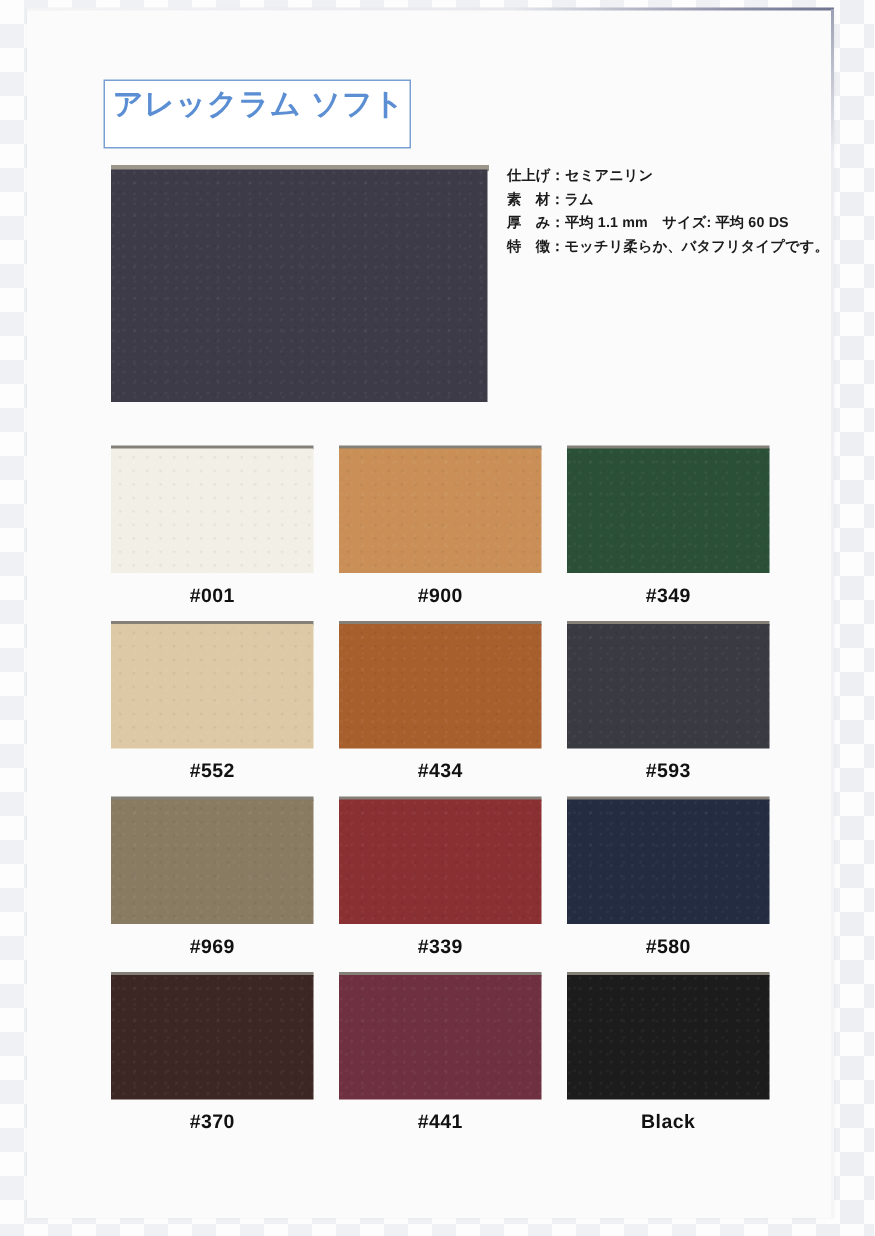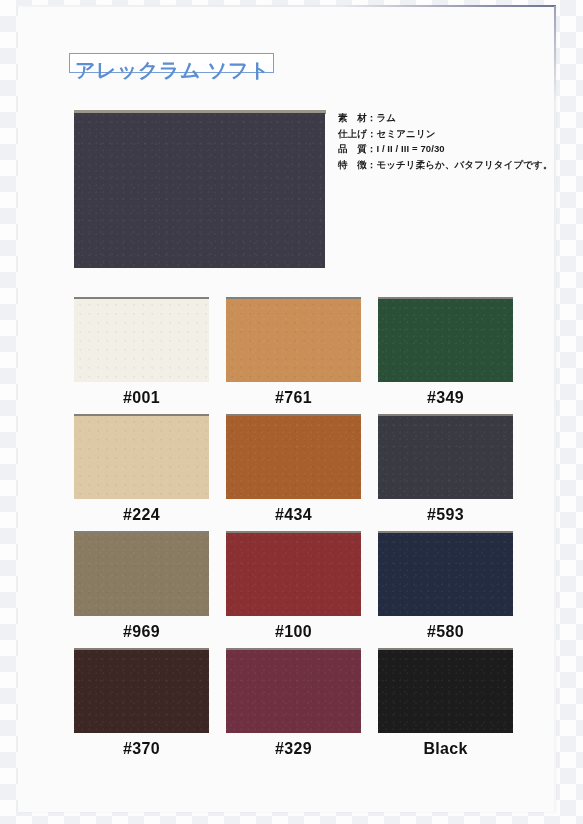--- a/index.html
+++ b/index.html
@@ -62,21 +62,21 @@
     inset: 0;
     z-index: 4;
   }
 
   
   #title-box {
     position: absolute;
     left: 69px;
     top: 53px;
     width: 205px;
-    height: 20px;
+    height: 46px;
     border: 1px solid #7a9fd4;
     background: #ffffff;
     box-sizing: border-box;
   }
   #title-text {
     position: absolute;
     left: 0;
     top: 0;
     width: 205px;
     height: 33px;
@@ -158,21 +158,21 @@
     top: 2px;
     width: 135px;
     height: 83px;
   }
   .cell .chip-label {
     position: absolute;
     left: 0;
     top: 92px;
     width: 135px;
     text-align: center;
-    font-size: 16px;
+    font-size: 13px;
     font-weight: bold;
     color: #111111;
     letter-spacing: 0.3px;
   }
 </style>
 </head>
 <body>
 
 <div id="page">
 
@@ -184,81 +184,81 @@
   <div id="content">
 
     <div id="title-box">
       <div id="title-text">アレックラム ソフト</div>
     </div>
 
     <div id="hero-shadow"></div>
     <div id="hero-swatch" class="grain"></div>
 
     <div id="spec-block">
+      <div class="spec-line">仕上げ：セミアニリン</div>
       <div class="spec-line">素　材：ラム</div>
-      <div class="spec-line">仕上げ：セミアニリン</div>
-      <div class="spec-line">品　質：I / II / III = 70/30</div>
+      <div class="spec-line">厚　み：平均 1.1 mm　サイズ: 平均 60 DS</div>
       <div class="spec-line">特　徴：モッチリ柔らか、バタフリタイプです。</div>
     </div>
 
     <div id="grid">
         <div class="cell" style="left: 74px; top: 297px;">
           <div class="chip-shadow"></div>
           <div class="chip grain" style="background-color: rgb(242, 240, 230);"></div>
           <div class="chip-label">#001</div>
         </div>
         <div class="cell" style="left: 226px; top: 297px;">
           <div class="chip-shadow"></div>
           <div class="chip grain" style="background-color: rgb(201, 143, 87);"></div>
-          <div class="chip-label">#761</div>
+          <div class="chip-label">#900</div>
         </div>
         <div class="cell" style="left: 378px; top: 297px;">
           <div class="chip-shadow"></div>
           <div class="chip grain" style="background-color: rgb(43, 80, 56);"></div>
           <div class="chip-label">#349</div>
         </div>
         <div class="cell" style="left: 74px; top: 414px;">
           <div class="chip-shadow"></div>
           <div class="chip grain" style="background-color: rgb(221, 201, 166);"></div>
-          <div class="chip-label">#224</div>
+          <div class="chip-label">#552</div>
         </div>
         <div class="cell" style="left: 226px; top: 414px;">
           <div class="chip-shadow"></div>
           <div class="chip grain" style="background-color: rgb(168, 95, 46);"></div>
           <div class="chip-label">#434</div>
         </div>
         <div class="cell" style="left: 378px; top: 414px;">
           <div class="chip-shadow"></div>
           <div class="chip grain" style="background-color: rgb(57, 58, 66);"></div>
           <div class="chip-label">#593</div>
         </div>
         <div class="cell" style="left: 74px; top: 531px;">
           <div class="chip-shadow"></div>
           <div class="chip grain" style="background-color: rgb(137, 122, 98);"></div>
           <div class="chip-label">#969</div>
         </div>
         <div class="cell" style="left: 226px; top: 531px;">
           <div class="chip-shadow"></div>
           <div class="chip grain" style="background-color: rgb(138, 47, 50);"></div>
-          <div class="chip-label">#100</div>
+          <div class="chip-label">#339</div>
         </div>
         <div class="cell" style="left: 378px; top: 531px;">
           <div class="chip-shadow"></div>
           <div class="chip grain" style="background-color: rgb(36, 44, 66);"></div>
           <div class="chip-label">#580</div>
         </div>
         <div class="cell" style="left: 74px; top: 648px;">
           <div class="chip-shadow"></div>
           <div class="chip grain" style="background-color: rgb(61, 39, 36);"></div>
           <div class="chip-label">#370</div>
         </div>
         <div class="cell" style="left: 226px; top: 648px;">
           <div class="chip-shadow"></div>
           <div class="chip grain" style="background-color: rgb(111, 49, 66);"></div>
-          <div class="chip-label">#329</div>
+          <div class="chip-label">#441</div>
         </div>
         <div class="cell" style="left: 378px; top: 648px;">
           <div class="chip-shadow"></div>
           <div class="chip grain" style="background-color: rgb(28, 28, 28);"></div>
           <div class="chip-label">Black</div>
         </div>
       </div>
 
   </div>
 </div>

